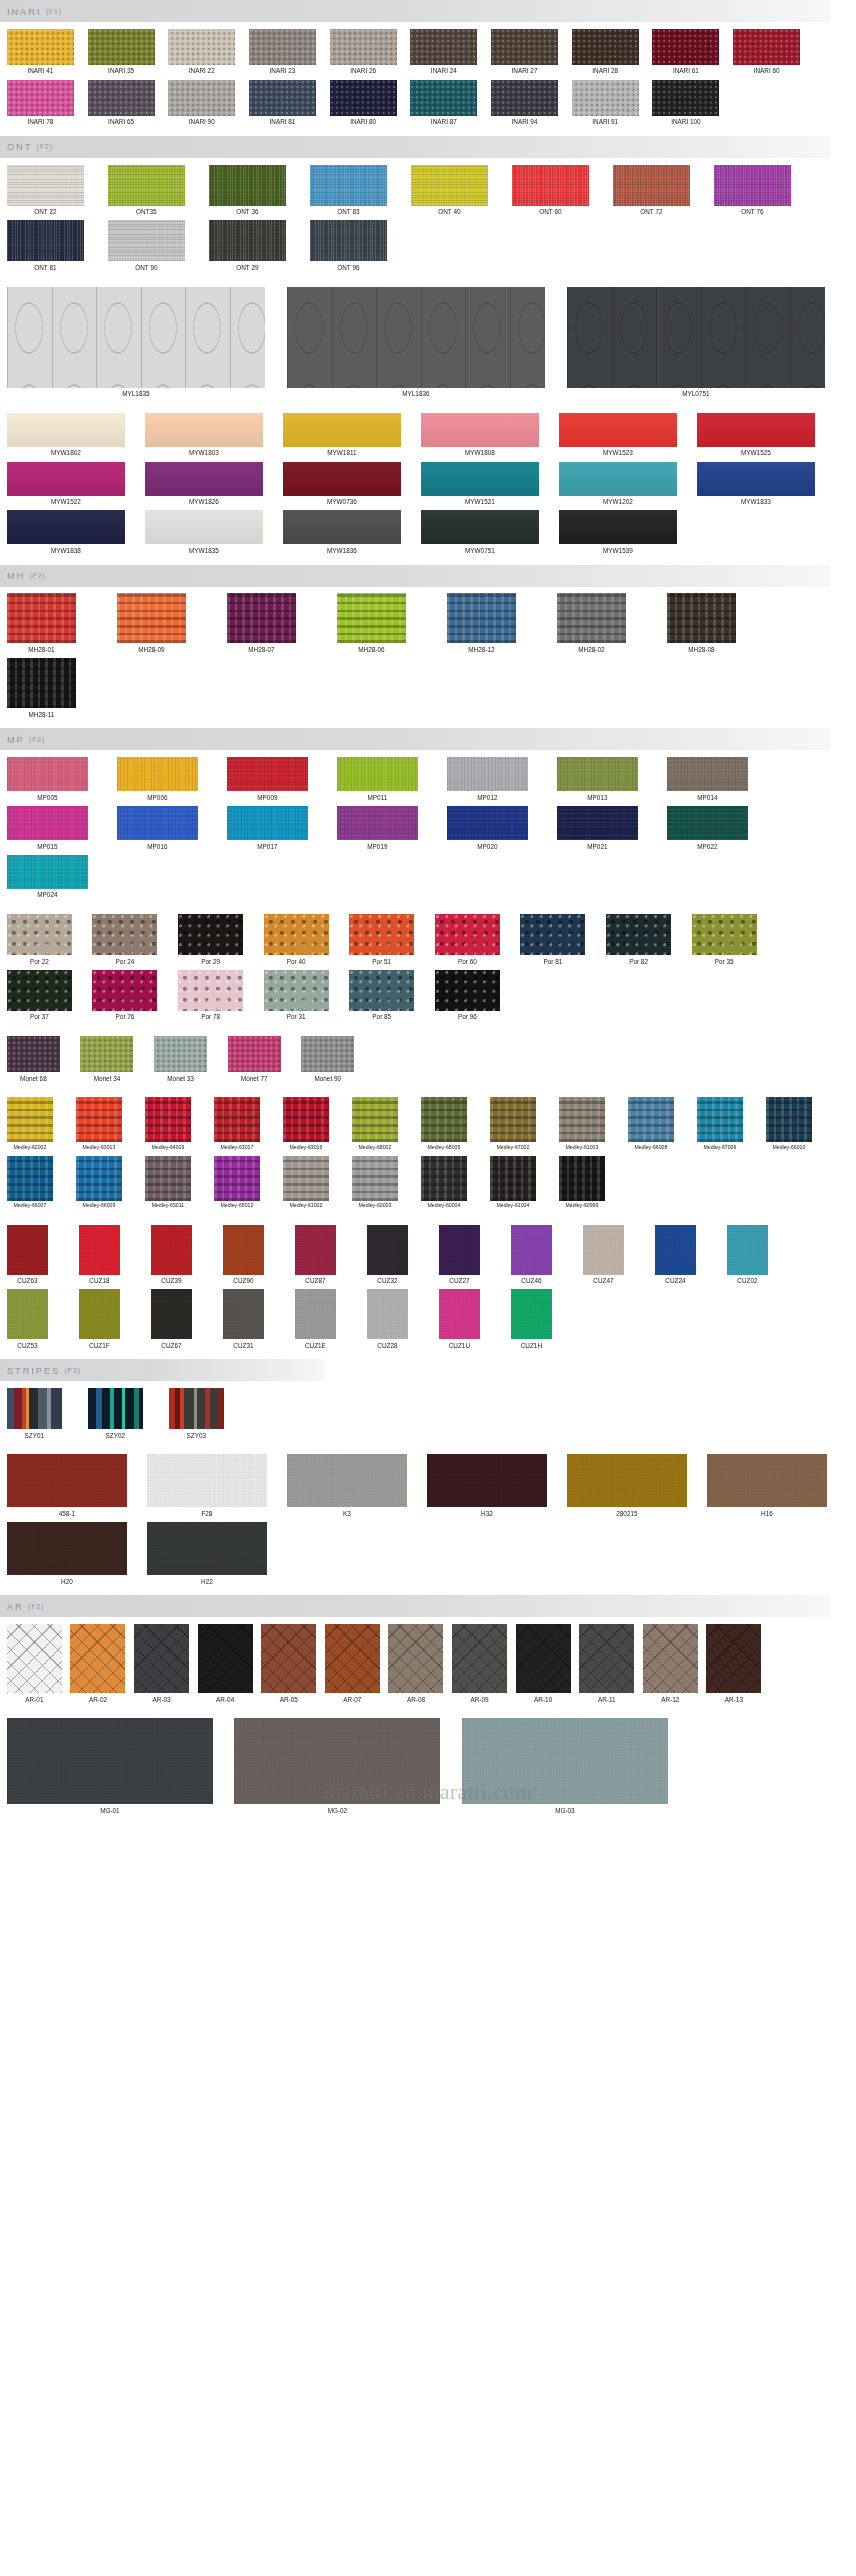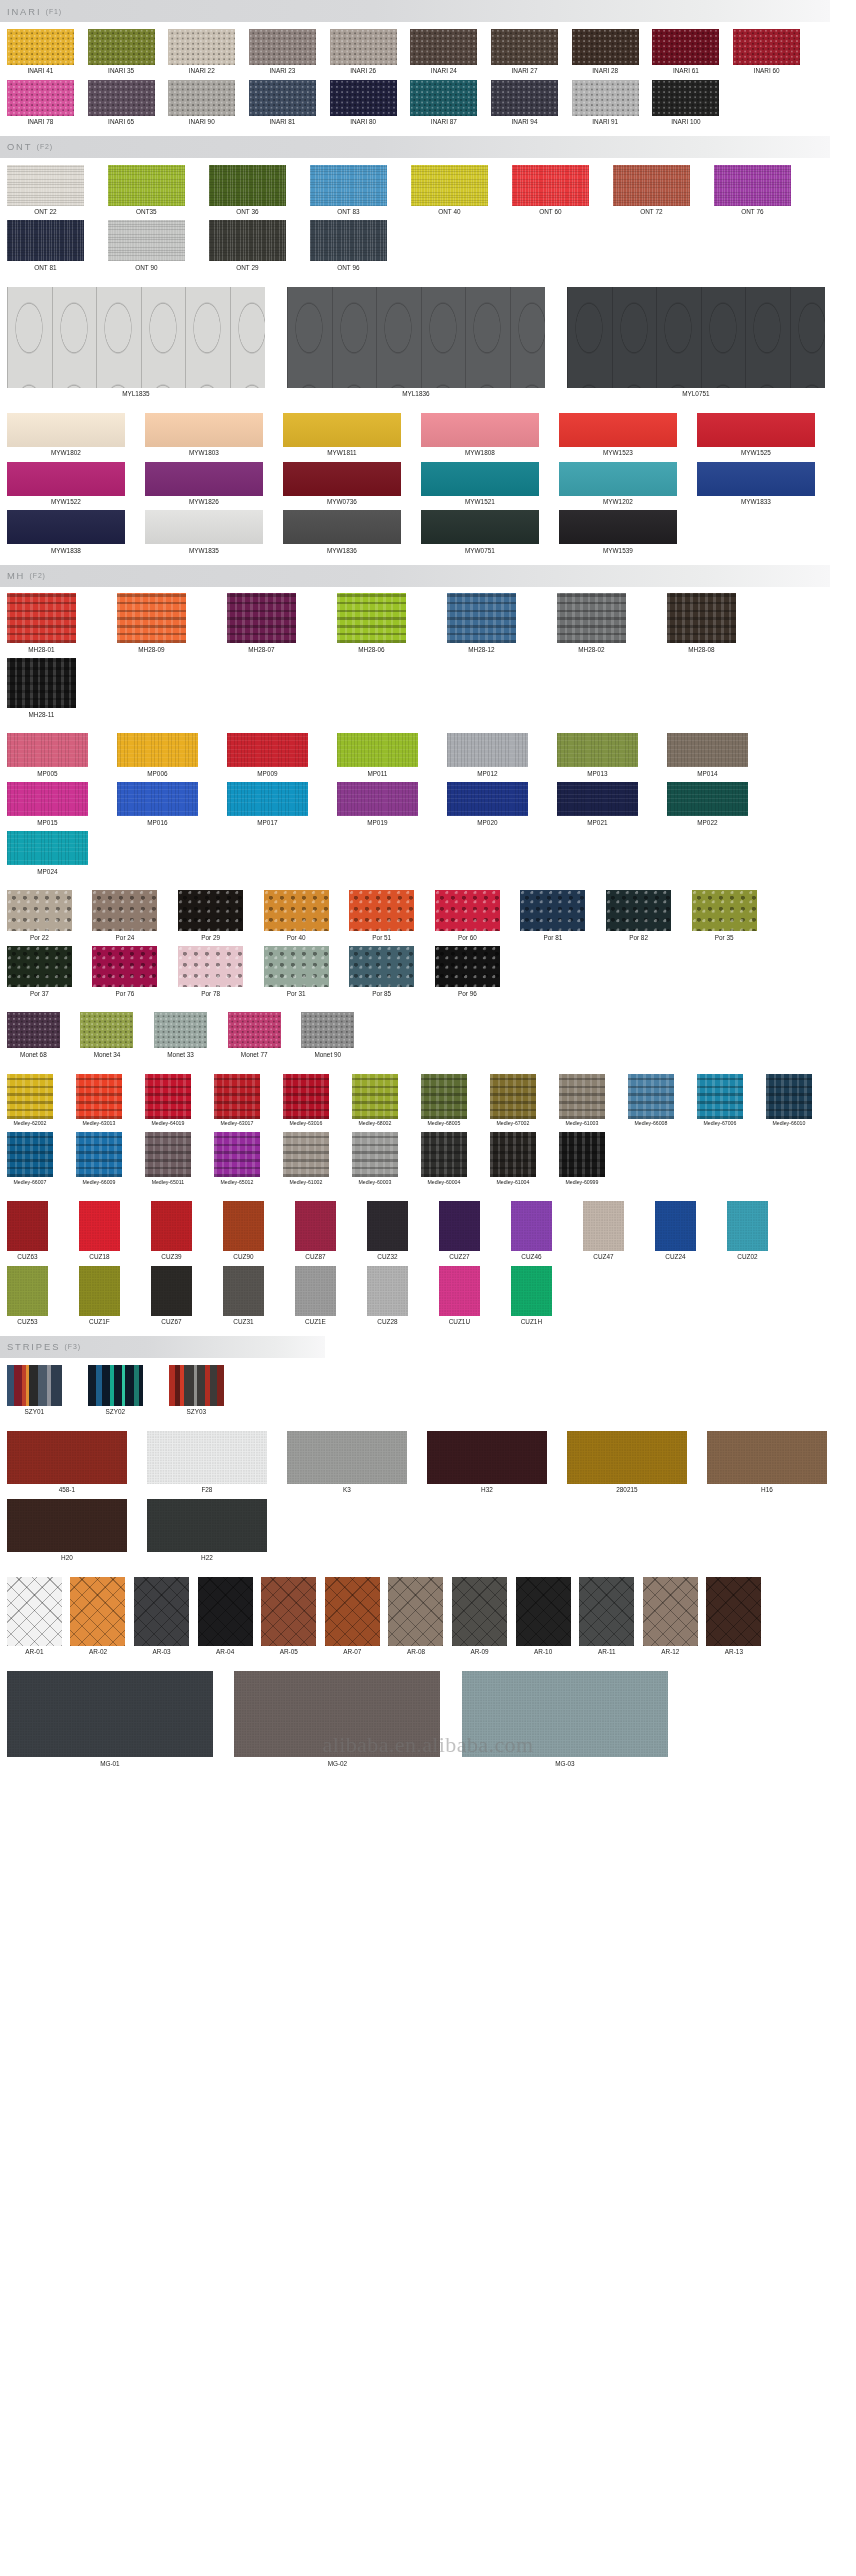--- a/index.html
+++ b/index.html
@@ -395,20 +395,24 @@
             <div class="chip tx-basket" style="width: 69px; height: 50px; background-color: rgb(58, 48, 40);"></div>
             <div class="cap">MH28-08</div>
           </div>
           <div class="swatch" style="margin-right: 41px; width: 69px;">
             <div class="chip tx-basket" style="width: 69px; height: 50px; background-color: rgb(22, 22, 22);"></div>
             <div class="cap">MH28-11</div>
           </div>
         </div>
       </div>
       <div class="section">
+        <div class="band narrow-97">
+          <span class="band-title">MP</span>
+          <span class="band-sub">(F2)</span>
+        </div>
         <div class="swatch-grid">
           <div class="swatch" style="margin-right: 29px; width: 81px;">
             <div class="chip tx-wave" style="width: 81px; height: 34px; background-color: rgb(212, 96, 125);"></div>
             <div class="cap">MP005</div>
           </div>
           <div class="swatch" style="margin-right: 29px; width: 81px;">
             <div class="chip tx-wave" style="width: 81px; height: 34px; background-color: rgb(233, 174, 34);"></div>
             <div class="cap">MP006</div>
           </div>
           <div class="swatch" style="margin-right: 29px; width: 81px;">
@@ -771,20 +775,24 @@
             <div class="chip tx-grain" style="width: 120px; height: 53px; background-color: rgb(60, 38, 32);"></div>
             <div class="cap">H20</div>
           </div>
           <div class="swatch" style="margin-right: 20px; width: 120px;">
             <div class="chip tx-grain" style="width: 120px; height: 53px; background-color: rgb(53, 57, 56);"></div>
             <div class="cap">H22</div>
           </div>
         </div>
       </div>
       <div class="section">
+        <div class="band narrow-97">
+          <span class="band-title">AR</span>
+          <span class="band-sub">(F2)</span>
+        </div>
         <div class="swatch-grid">
           <div class="swatch" style="margin-right: 8.6px; width: 55px;">
             <div class="chip tx-lace" style="width: 55px; height: 69px; background-color: rgb(242, 242, 242);"></div>
             <div class="cap">AR-01</div>
           </div>
           <div class="swatch" style="margin-right: 8.6px; width: 55px;">
             <div class="chip tx-lace" style="width: 55px; height: 69px; background-color: rgb(224, 139, 60);"></div>
             <div class="cap">AR-02</div>
           </div>
           <div class="swatch" style="margin-right: 8.6px; width: 55px;">
@@ -839,15 +847,15 @@
             <div class="chip tx-grain" style="width: 206px; height: 86px; background-color: rgb(108, 98, 95);"></div>
             <div class="cap">MG-02</div>
           </div>
           <div class="swatch" style="margin-right: 21.5px; width: 206px;">
             <div class="chip tx-grain" style="width: 206px; height: 86px; background-color: rgb(139, 160, 164);"></div>
             <div class="cap">MG-03</div>
           </div>
         </div>
       </div>
     </div>
-  <div class="watermark">alibaba.en.alibaba.com</div>
+  <div class="watermark">maratti.en.maratti.com</div>
 </div>
 
 
 </body></html>

